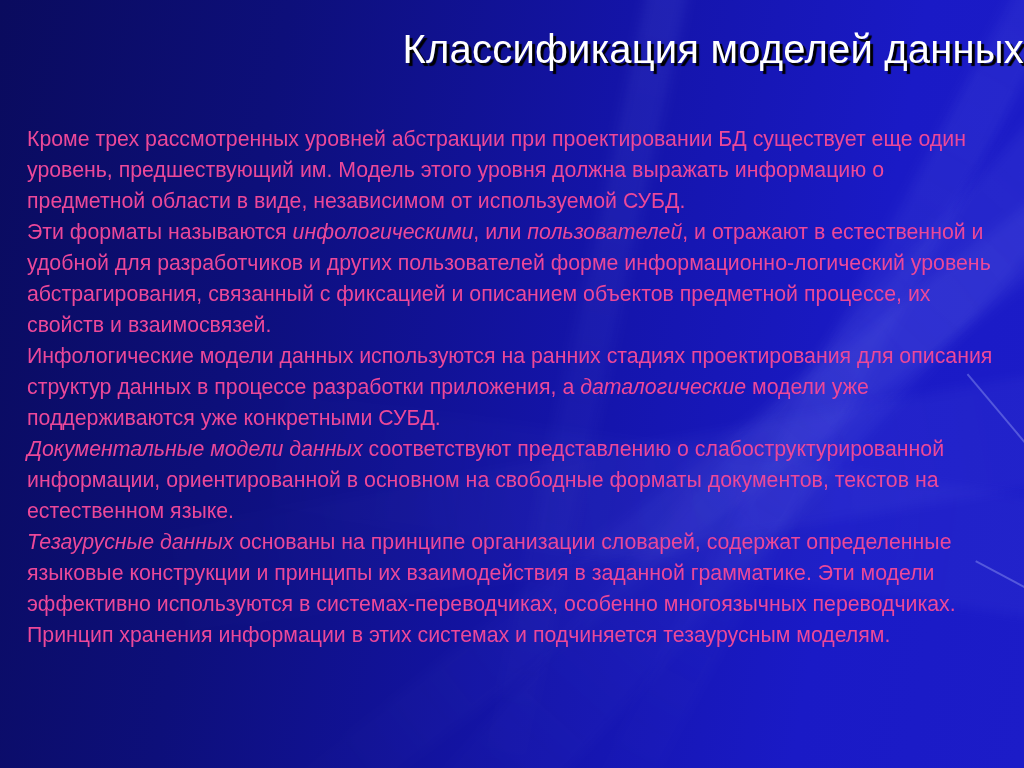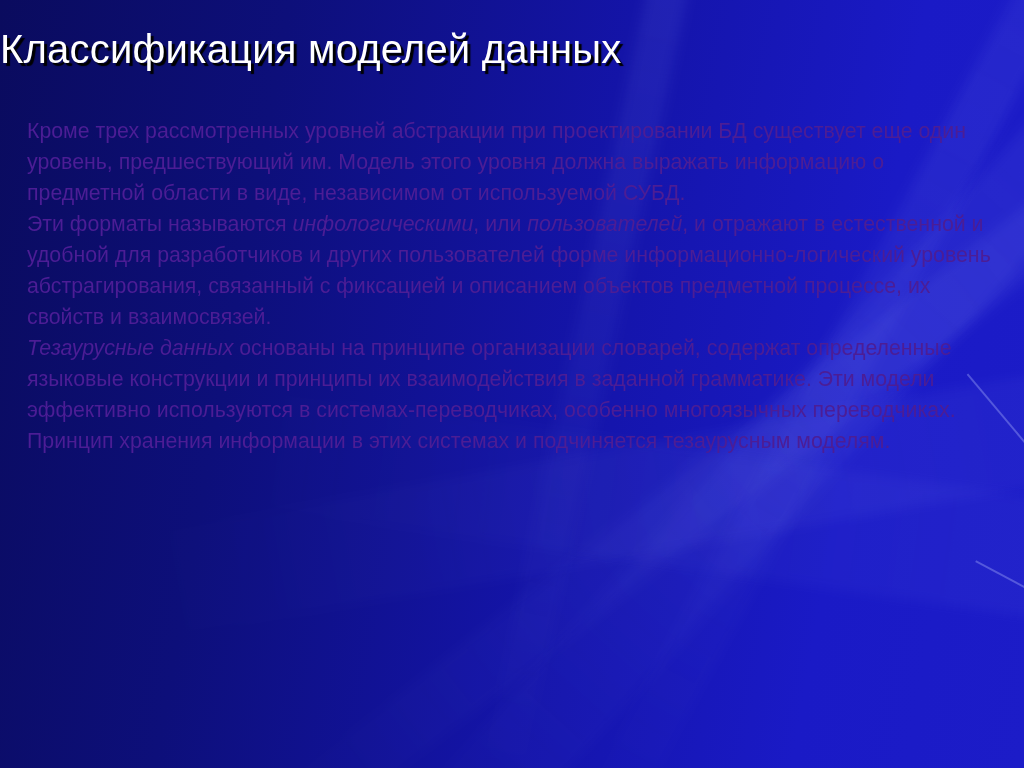--- a/index.html
+++ b/index.html
@@ -42,37 +42,37 @@
       transform: rotate(-40deg);
     }
     .thin-line.t1 { left: 1005px; top: 360px; }
     .thin-line.t2 { left: 1010px; top: 540px; height: 80px; transform: rotate(-62deg); }
 
     .slide-title {
       position: absolute;
       left: 0;
       top: 22px;
       width: 1024px;
-      text-align: left;
+      text-align: right;
       font-size: 40px;
       line-height: 54px;
       color: #ffffff;
       text-shadow: 3px 3px 1px #000000;
       letter-spacing: 0.2px;
       margin: 0;
       font-weight: normal;
     }
     .slide-body {
       position: absolute;
       left: 27px;
-      top: 116px;
+      top: 124px;
       width: 975px;
       font-size: 21.3px;
       line-height: 31px;
-      color: #4c1d95;
+      color: #ec4899;
     }
     .slide-body p {
       margin: 0;
     }
     .slide-body em {
     }
   </style>
 </head>
 <body>
 
@@ -90,15 +90,21 @@
 <h1 class="slide-title">Классификация моделей данных</h1>
 
 <div class="slide-body">
   <p>
     <span>Кроме трех рассмотренных уровней абстракции при проектировании БД существует еще один уровень, предшествующий им. Модель этого уровня должна выражать информацию о предметной области в виде, независимом от используемой СУБД.</span>
   </p>
   <p>
     <span>Эти форматы называются </span><em>инфологическими</em><span>, или </span><em>пользователей</em><span>, и отражают в естественной и удобной для разработчиков и других пользователей форме информационно-логический уровень абстрагирования, связанный с фиксацией и описанием объектов предметной процессе, их свойств и взаимосвязей.</span>
   </p>
   <p>
+    <span>Инфологические модели данных используются на ранних стадиях проектирования для описания структур данных в процессе разработки приложения, а </span><em>даталогические</em><span> модели уже поддерживаются уже конкретными СУБД.</span>
+  </p>
+  <p>
+    <em>Документальные модели данных</em><span> соответствуют представлению о слабоструктурированной информации, ориентированной в основном на свободные форматы документов, текстов на естественном языке.</span>
+  </p>
+  <p>
     <em>Тезаурусные данных</em><span> основаны на принципе организации словарей, содержат определенные языковые конструкции и принципы их взаимодействия в заданной грамматике. Эти модели эффективно используются в системах-переводчиках, особенно многоязычных переводчиках. Принцип хранения информации в этих системах и подчиняется тезаурусным моделям.</span>
   </p>
 </div>
 
 </body></html>

